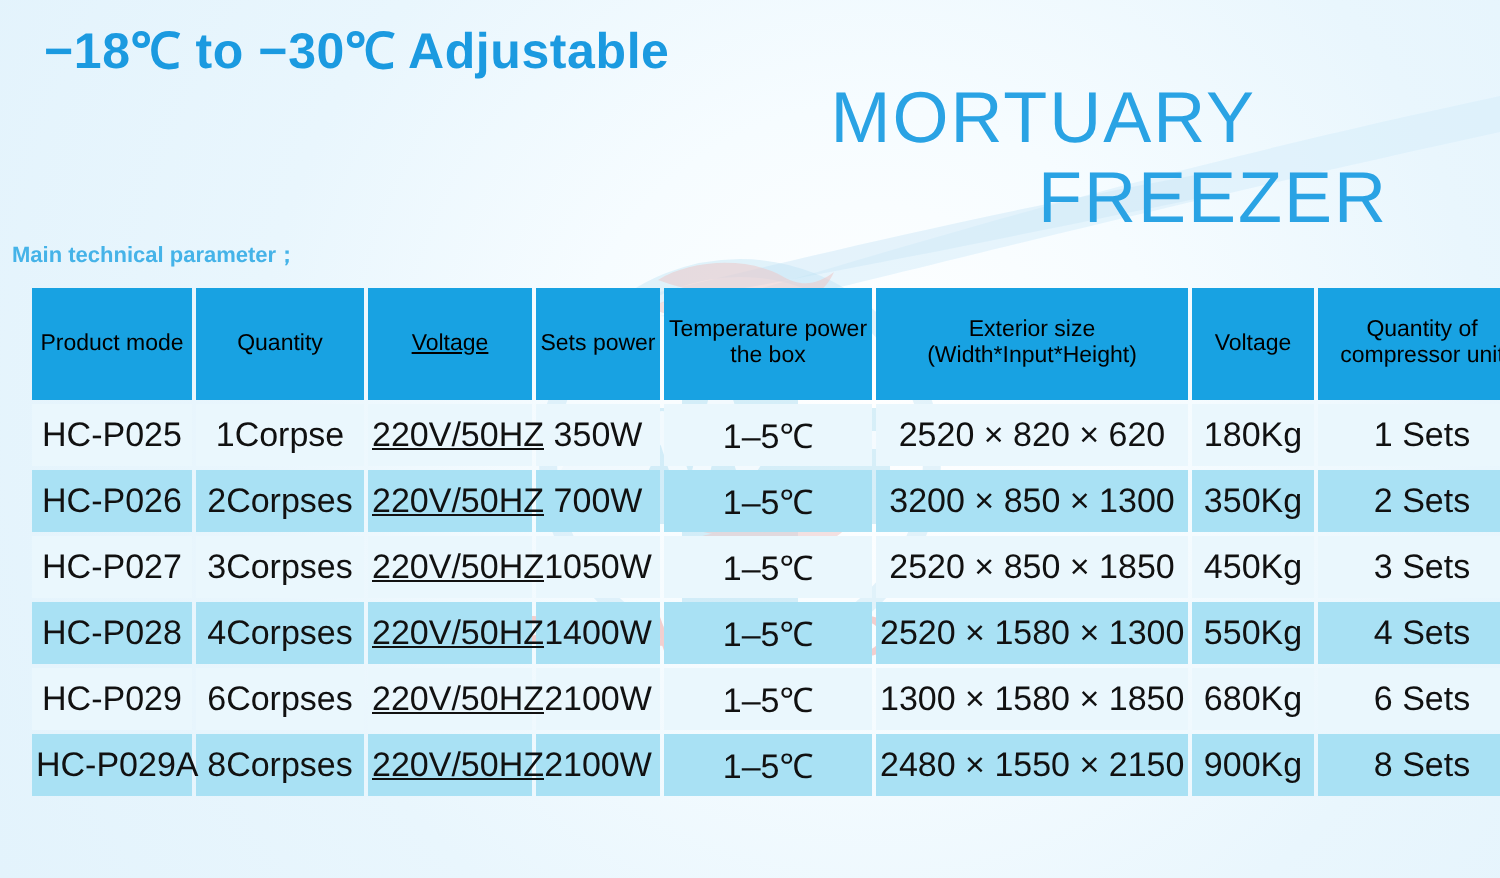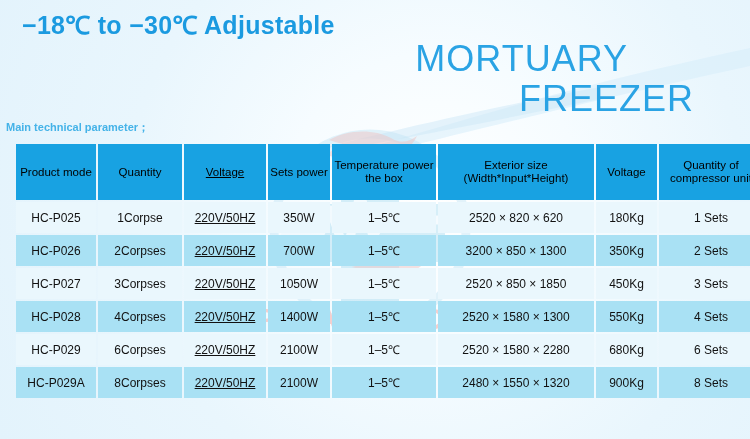--- a/index.html
+++ b/index.html
@@ -52,21 +52,21 @@
 
   
   #tbl-wrap{position:absolute;left:14px;top:142px;width:722px;}
   table{border-collapse:separate;border-spacing:2px 2px;width:722px;table-layout:fixed;}
   thead th{
     background:#18a2e2;color:#000;font-size:11.5px;font-weight:normal;
     height:56px;line-height:13px;text-align:center;vertical-align:middle;
     padding:0 2px;
   }
   tbody td{
-    font-size:12px;color:#111;text-align:center;height:31px;
+    font-size:17px;color:#111;text-align:center;height:31px;
     vertical-align:middle;padding:0 2px;white-space:nowrap;
   }
   tbody tr.odd td{background:#eaf7fd;}
   tbody tr.even td{background:#a9e1f4;}
   tbody tr.even td{font-weight:normal;}
   td.mode,th.mode{width:76px;}
   td.qty,th.qty{width:80px;}
   td.volt,th.volt{width:78px;text-decoration:underline;}
   td.pw,th.pw{width:58px;}
   td.temp,th.temp{width:100px;}
@@ -161,31 +161,31 @@
             <td class="ext">2520 × 1580 × 1300</td>
             <td class="wt">550Kg</td>
             <td class="cu">4 Sets</td>
           </tr>
           <tr class="odd">
             <td class="mode">HC-P029</td>
             <td class="qty">6Corpses</td>
             <td class="volt">220V/50HZ</td>
             <td class="pw">2100W</td>
             <td class="temp">1–5℃</td>
-            <td class="ext">2520 × 1580 × 2280</td>
+            <td class="ext">1300 × 1580 × 1850</td>
             <td class="wt">680Kg</td>
             <td class="cu">6 Sets</td>
           </tr>
           <tr class="even">
             <td class="mode">HC-P029A</td>
             <td class="qty">8Corpses</td>
             <td class="volt">220V/50HZ</td>
             <td class="pw">2100W</td>
             <td class="temp">1–5℃</td>
-            <td class="ext">2480 × 1550 × 1320</td>
+            <td class="ext">2480 × 1550 × 2150</td>
             <td class="wt">900Kg</td>
             <td class="cu">8 Sets</td>
           </tr>
         </tbody>
     </table>
   </div>
 
 </div>
 
 </body></html>

